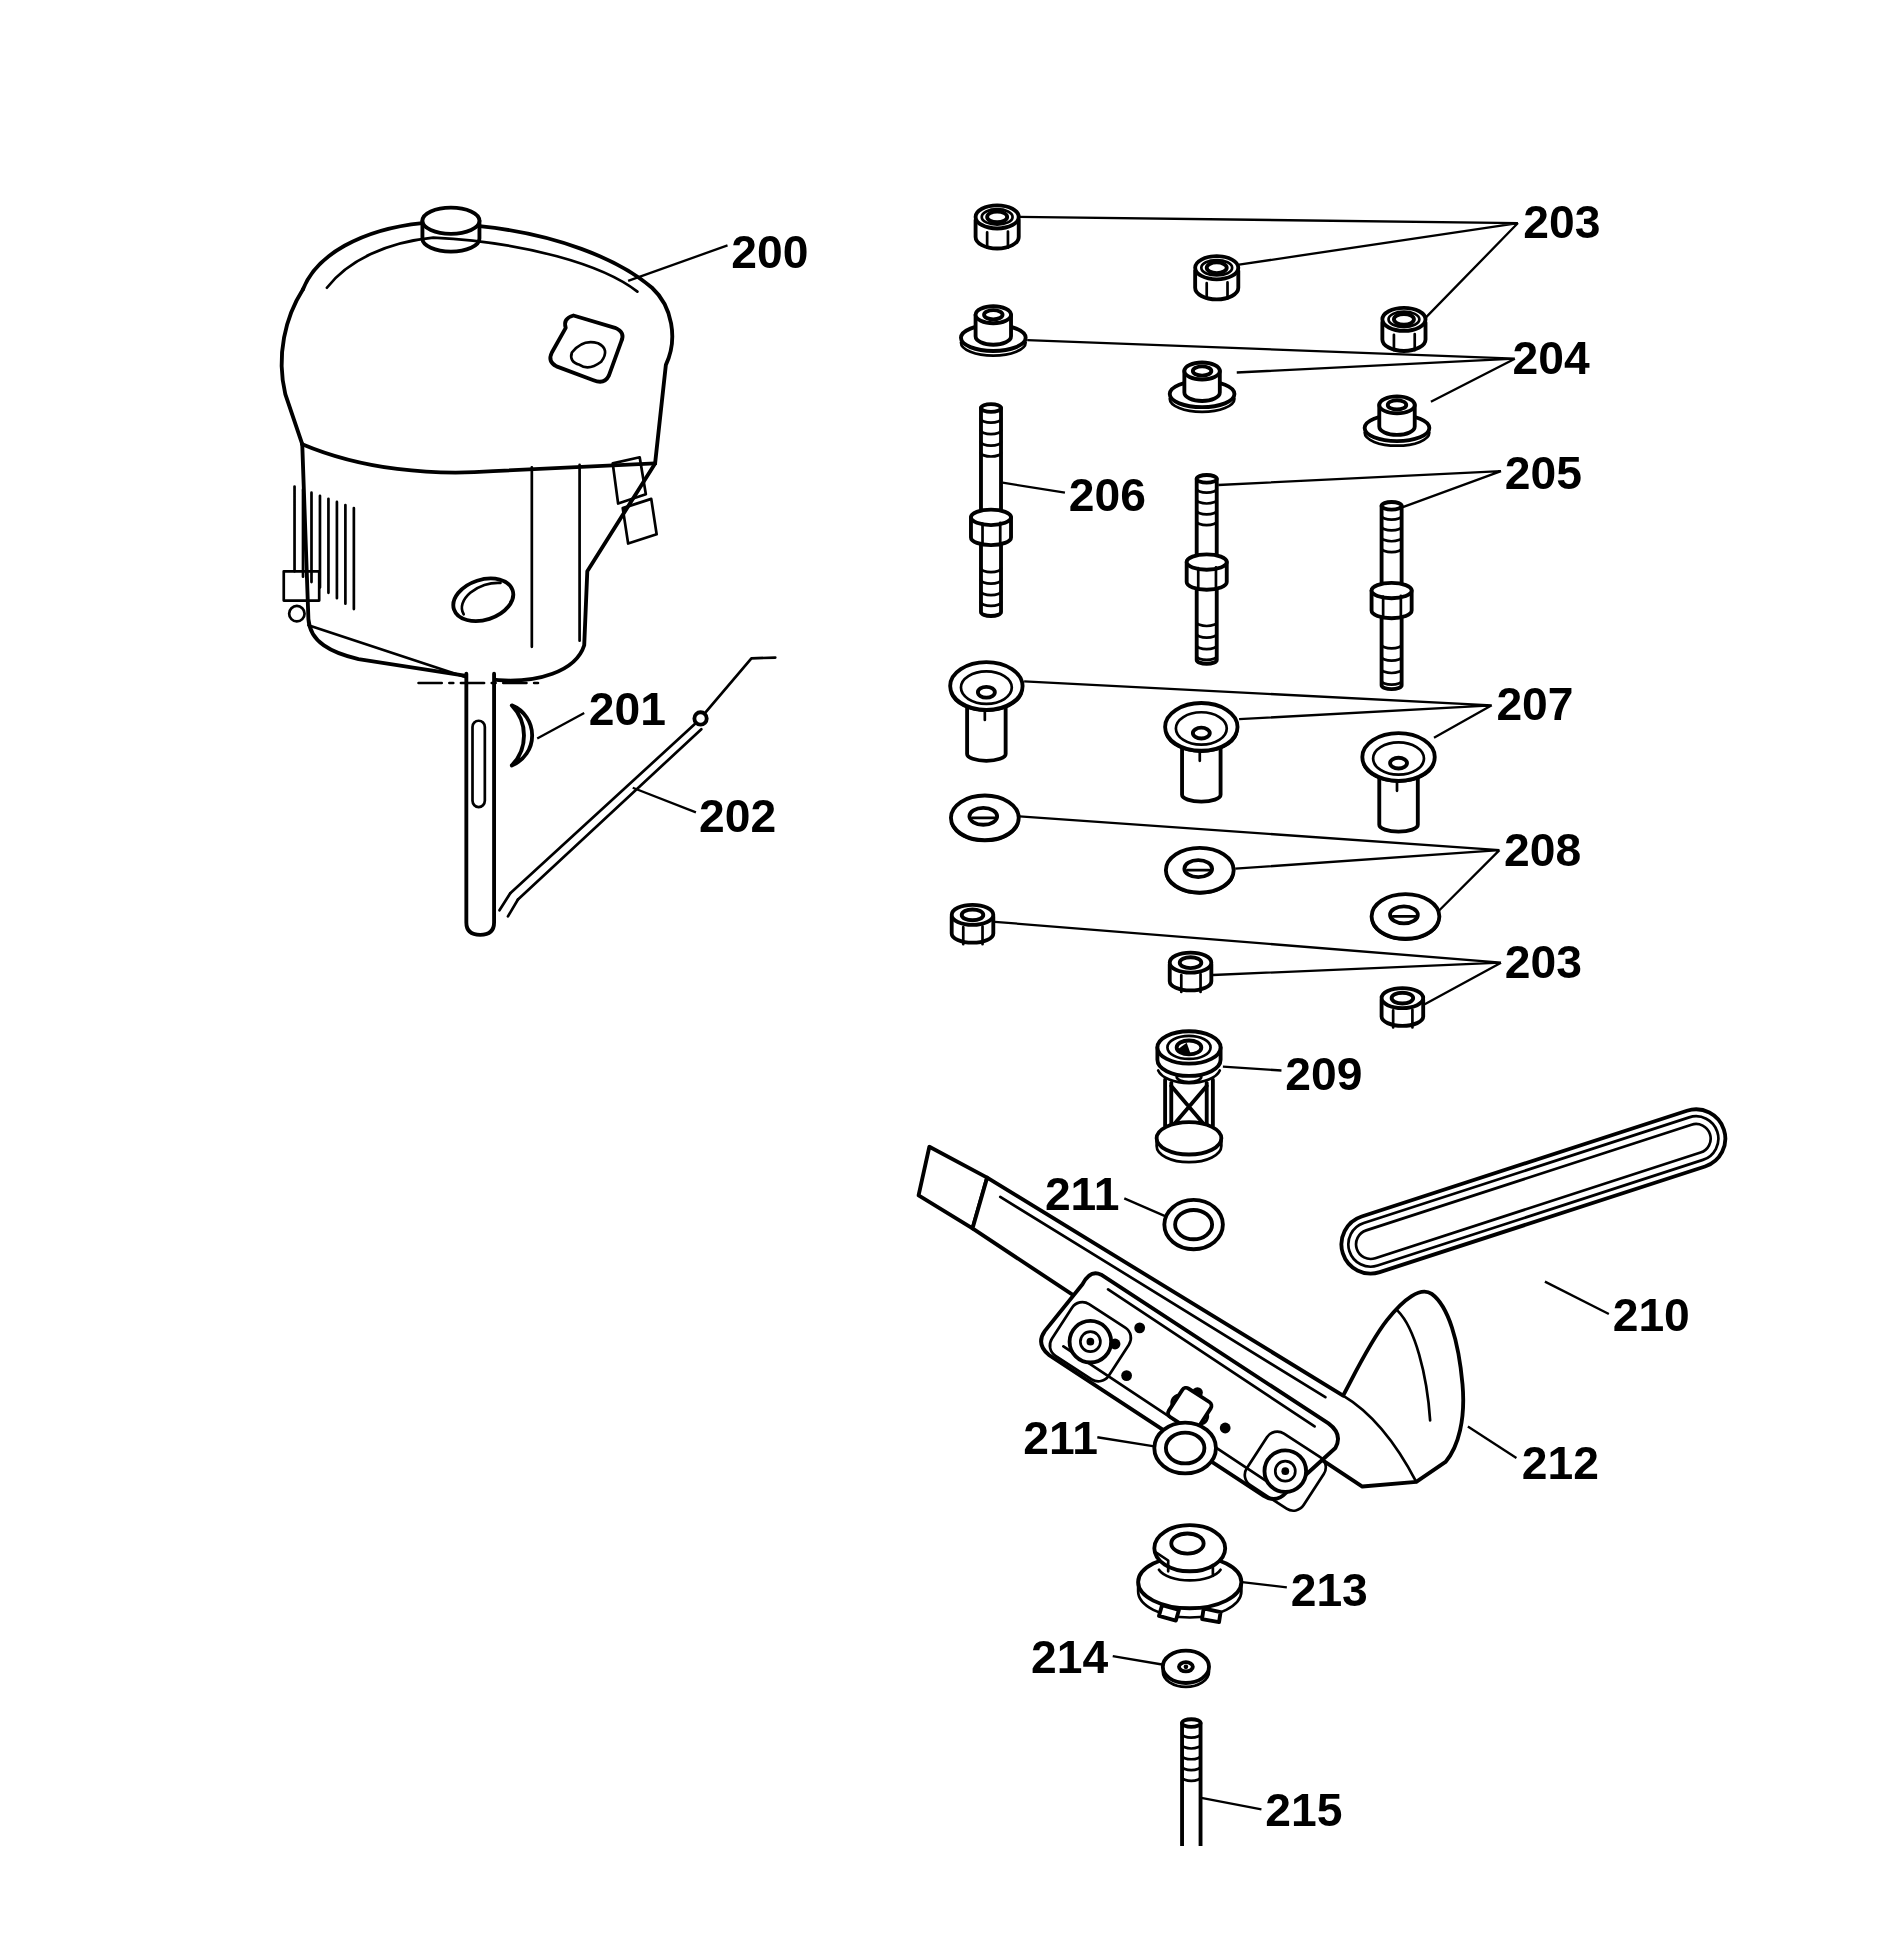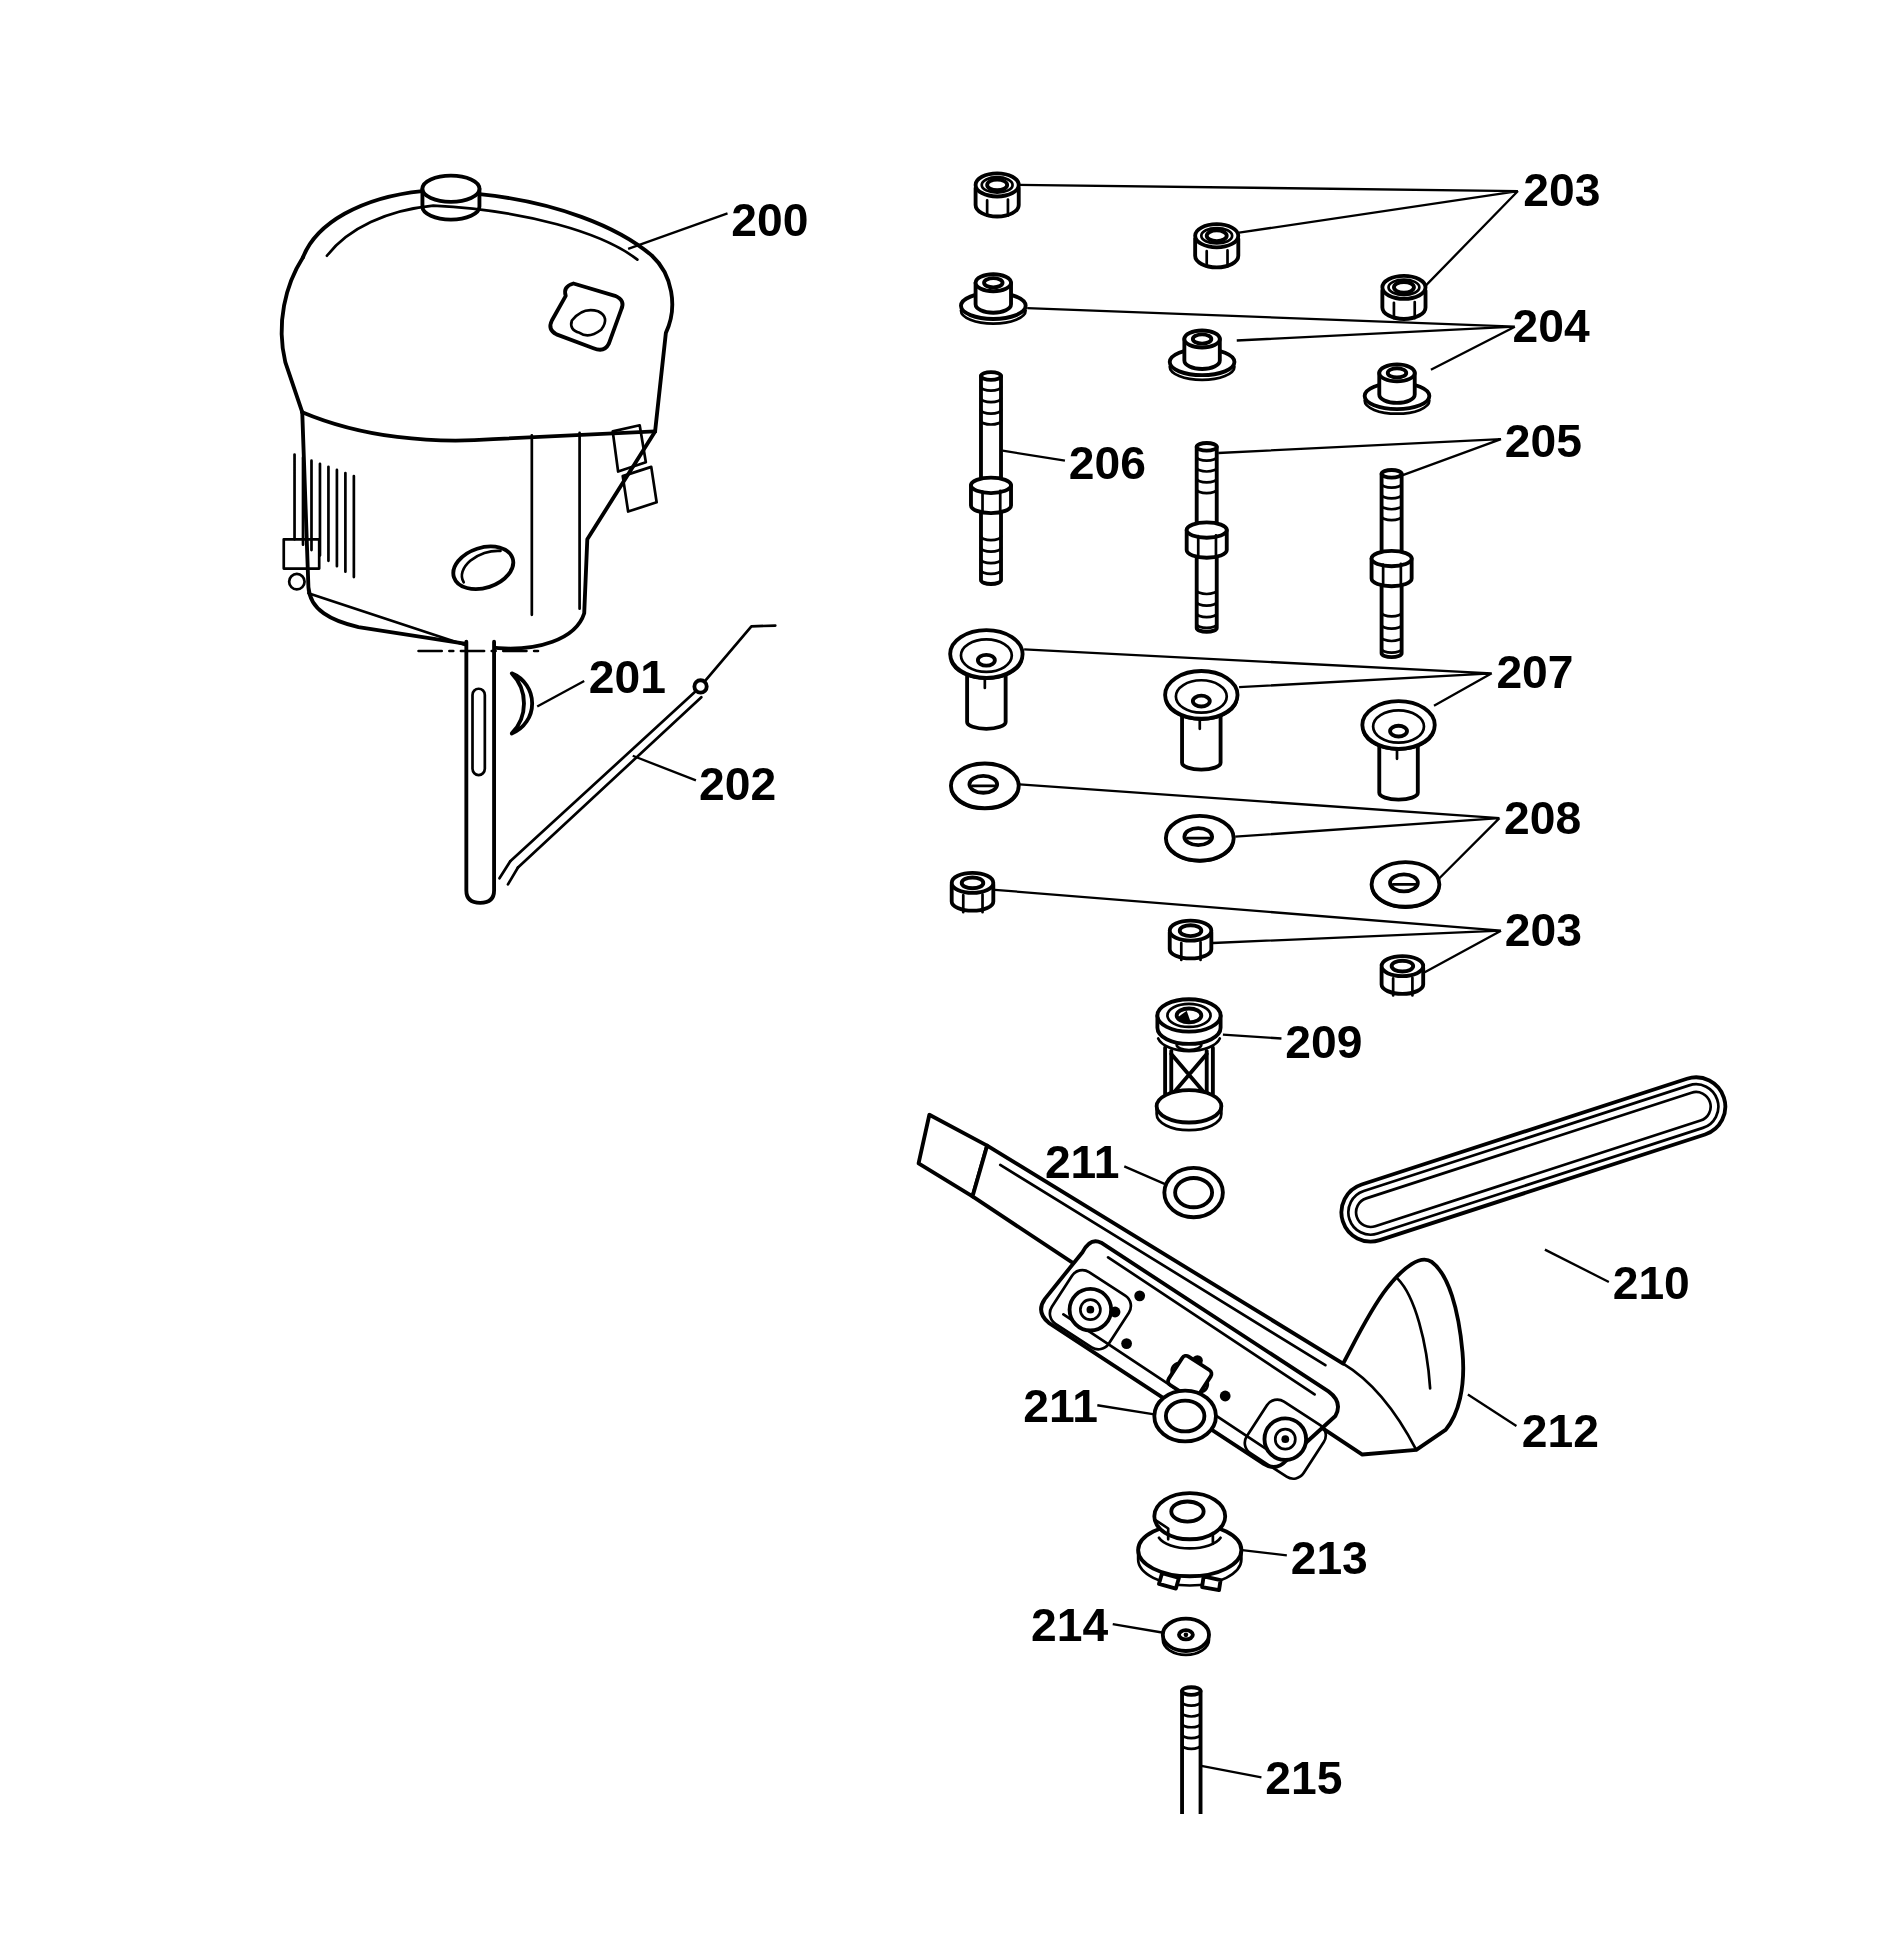--- a/index.html
+++ b/index.html
@@ -1,16 +1,16 @@
 <!DOCTYPE html>
 <html style="font-size:12.3px"><head>
 <meta charset="utf-8">
 <style>
   html,body{margin:0;padding:0;background:#ffffff;}
-  .stage{position:relative;width:1888px;height:1814px;background:#ffffff;}
+  .stage{position:relative;width:1888px;height:1814px;background:#ffffff;margin-top:32px;}
   svg{display:block}
   .ol{fill:#ffffff;stroke:#000000;stroke-width:5;stroke-linejoin:round;stroke-linecap:round;}
   .ln{fill:none;stroke:#000000;stroke-width:5;stroke-linejoin:round;stroke-linecap:round;}
   .tn{fill:none;stroke:#000000;stroke-width:3.5;stroke-linejoin:round;stroke-linecap:round;}
   .ld{fill:none;stroke:#000000;stroke-width:3;}
   .dot{fill:#000000;stroke:none;}
   .lbl{font-family:"Liberation Sans",sans-serif;font-weight:700;font-size:60px;fill:#000000;}
 </style>
 </head>
 <body>

